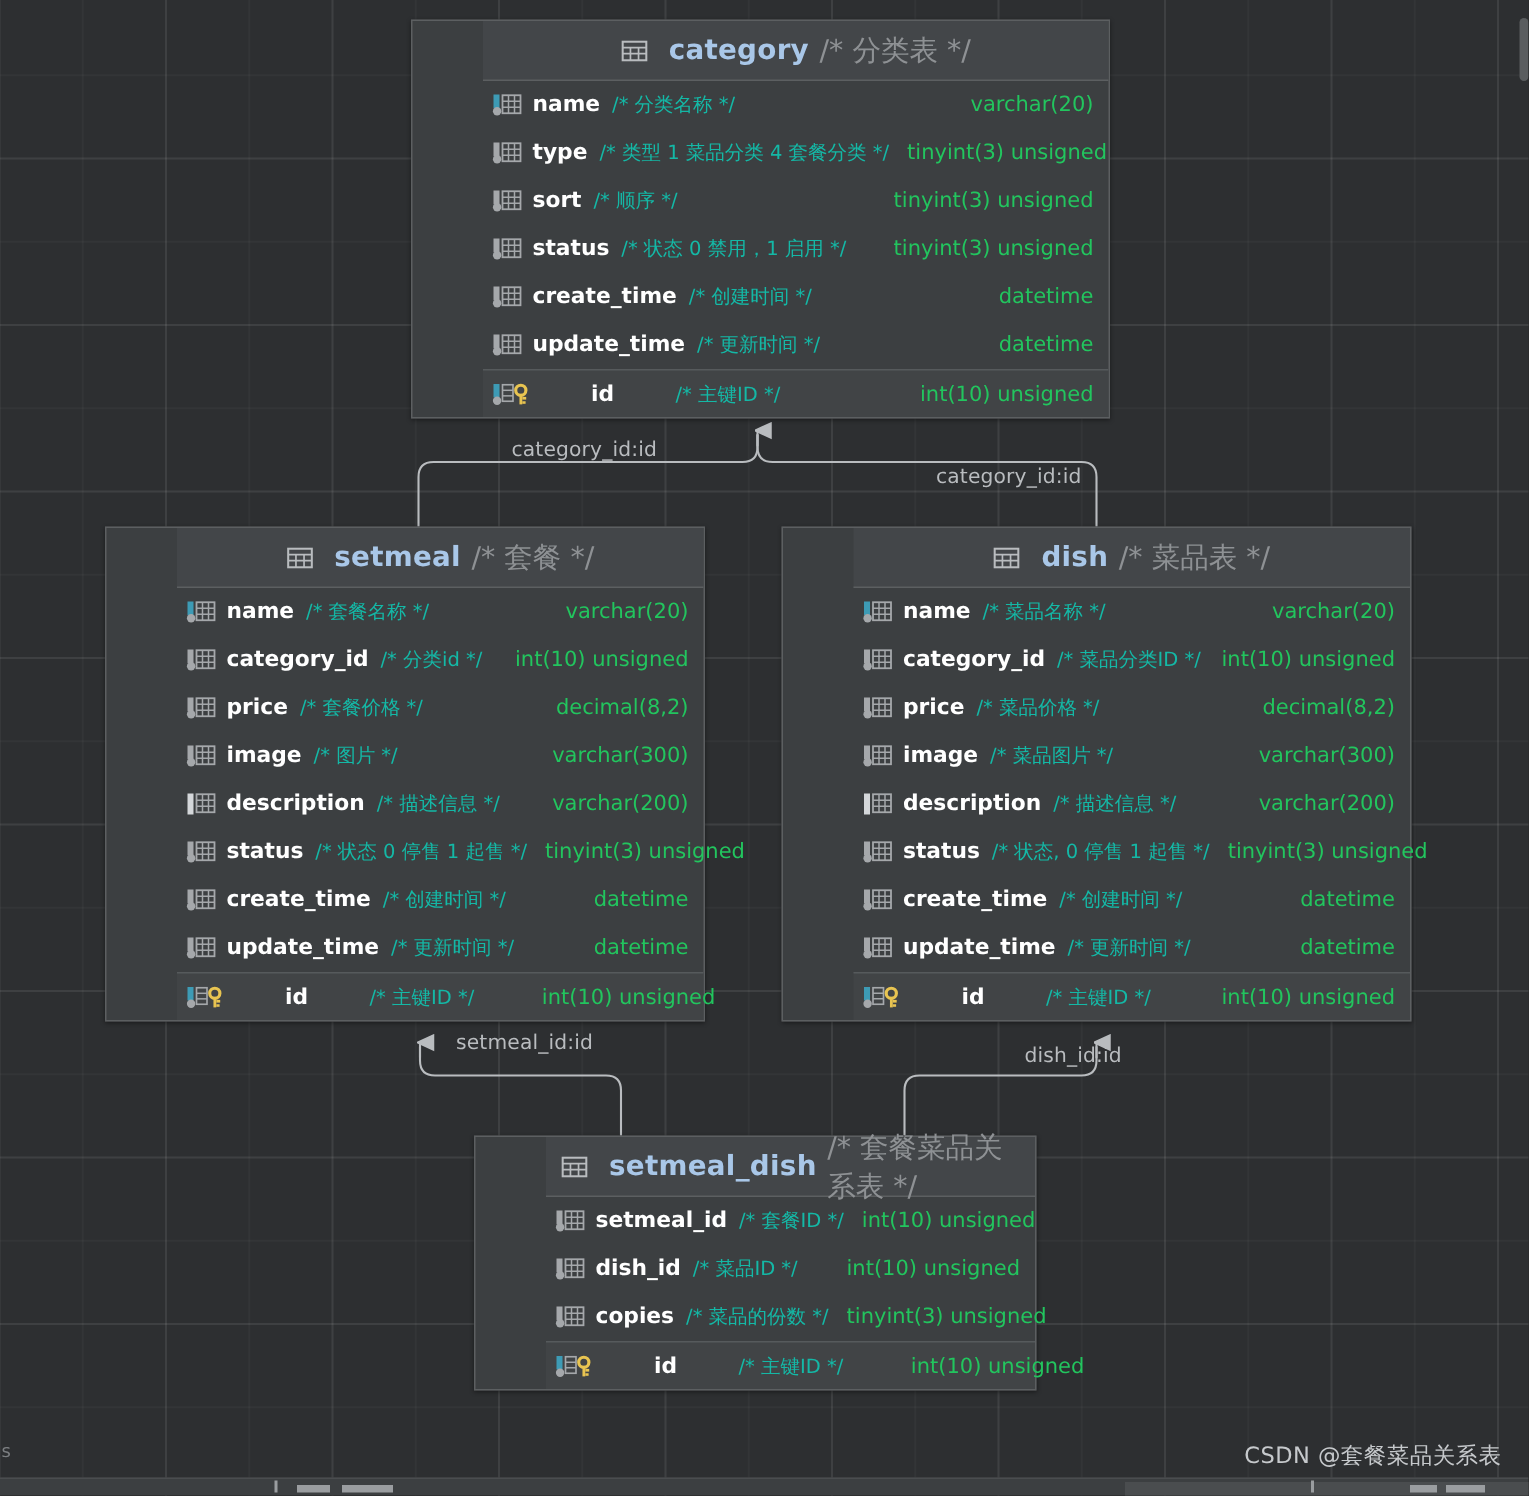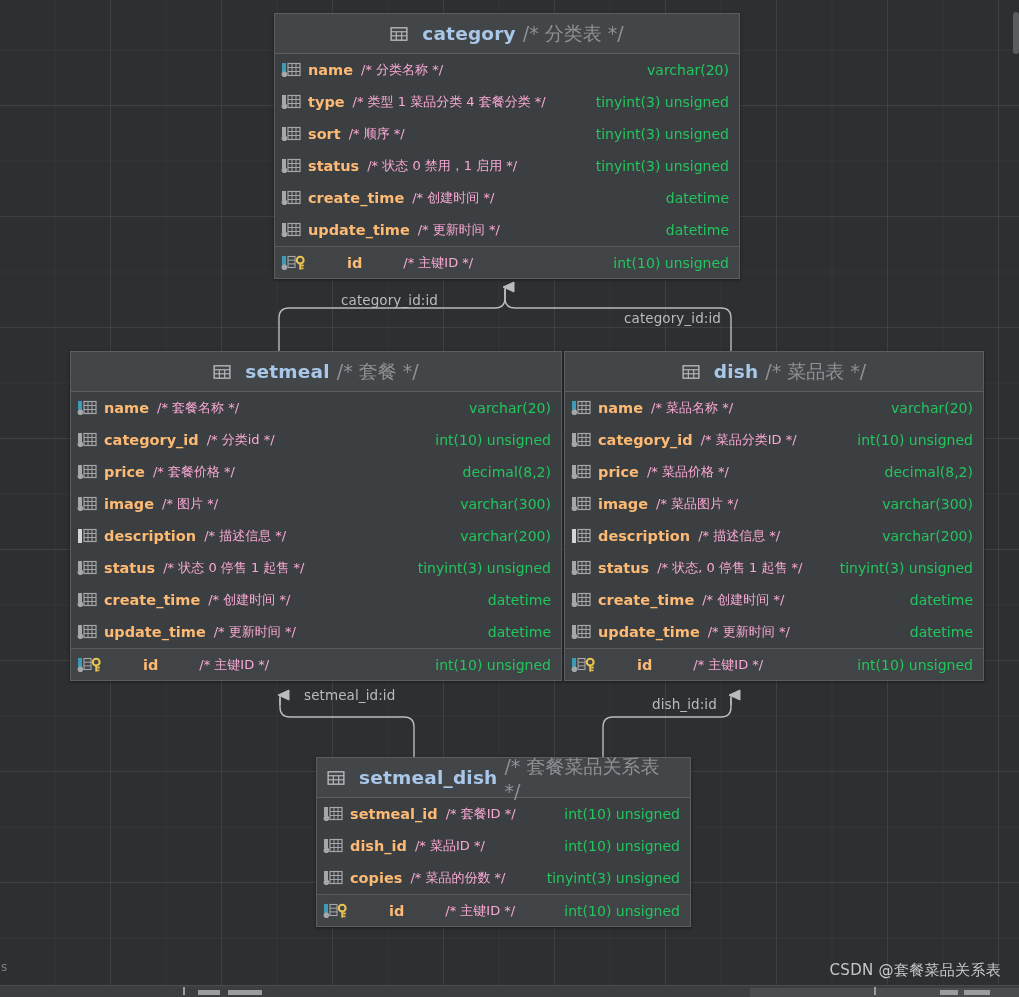--- a/index.html
+++ b/index.html
@@ -50,20 +50,21 @@
     letter-spacing: 0.1px;
   }
 
   
   .tbl {
     position: absolute;
     background: #3c3f41;
     border: 1px solid #5c5f61;
     box-sizing: border-box;
     box-shadow: 0 1px 3px rgba(0,0,0,0.45);
+    padding-left: 47px;
   }
   .tbl-header {
     background: #434649;
     border-bottom: 1px solid #5c5f61;
     height: 40px;
     display: flex;
     align-items: center;
     justify-content: center;
     gap: 7px;
     padding: 0 10px;
@@ -90,27 +91,27 @@
     padding: 0 10px 0 6px;
     box-sizing: border-box;
     gap: 0;
   }
   .row.pk {
     background: #414446;
     border-top: 1px solid #565a5c;
     gap: 33px;
   }
   .col-name {
-    color: #fdba74;
+    color: #ffffff;
     font-size: 14.5px;
     font-weight: bold;
     white-space: nowrap;
   }
   .col-comment {
-    color: #f9a8d4;
+    color: #14b8a6;
     font-size: 13px;
     margin-left: 8px;
     white-space: nowrap;
     font-weight: normal;
   }
   .col-type {
     color: #22c55e;
     font-size: 14px;
     margin-left: auto;
     padding-left: 12px;
@@ -202,21 +203,21 @@
       <path d="M 280 705 L 280 695" marker-end="url(#arrowUp)"></path>
 
       <path d="M 603 757 L 603 727 Q 603 717 613 717 L 721 717 Q 731 717 731 707 L 731 698"></path>
       <path d="M 731 705 L 731 695" marker-end="url(#arrowUp)"></path>
     </g>
   </svg>
 
   <div class="rel-label" style="left:341px; top:292px;">category_id:id</div>
   <div class="rel-label" style="left:624px; top:310px;">category_id:id</div>
   <div class="rel-label" style="left:304px; top:687px;">setmeal_id:id</div>
-  <div class="rel-label" style="left:652px; top:696px;">dish_id:id</div>
+  <div class="rel-label" style="left:683px; top:696px;">dish_id:id</div>
 
   <div class="tbl" id="tbl-category" style="left:274px; top:13px; width:466px;">
     <div class="tbl-header">
       <span class="icon tbl-icon">
         <svg width="18" height="18" viewBox="0 0 16 16">
           <rect x="1" y="2.5" width="14" height="11" fill="none" stroke="#b9bcbf" stroke-width="1.2"></rect>
           <line x1="1" y1="6" x2="15" y2="6" stroke="#b9bcbf" stroke-width="1"></line>
           <line x1="1" y1="9.6" x2="15" y2="9.6" stroke="#b9bcbf" stroke-width="1"></line>
           <line x1="5.6" y1="6" x2="5.6" y2="13.5" stroke="#b9bcbf" stroke-width="1"></line>
           <line x1="10.4" y1="6" x2="10.4" y2="13.5" stroke="#b9bcbf" stroke-width="1"></line>
@@ -336,21 +337,21 @@
               <rect x="20.2" y="13.5" width="2.2" height="1.7" fill="#e8c451"></rect>
             </svg>
           </span>
           <span class="col-name">id</span>
           <span class="col-comment">/* 主键ID */</span>
           <span class="col-type">int(10) unsigned</span>
         </div>
       </div>
   </div>
 
-  <div class="tbl" id="tbl-setmeal" style="left:70px; top:351px; width:492px;">
+  <div class="tbl" id="tbl-setmeal" style="left:70px; top:351px; width:400px;">
     <div class="tbl-header">
       <span class="icon tbl-icon">
         <svg width="18" height="18" viewBox="0 0 16 16">
           <rect x="1" y="2.5" width="14" height="11" fill="none" stroke="#b9bcbf" stroke-width="1.2"></rect>
           <line x1="1" y1="6" x2="15" y2="6" stroke="#b9bcbf" stroke-width="1"></line>
           <line x1="1" y1="9.6" x2="15" y2="9.6" stroke="#b9bcbf" stroke-width="1"></line>
           <line x1="5.6" y1="6" x2="5.6" y2="13.5" stroke="#b9bcbf" stroke-width="1"></line>
           <line x1="10.4" y1="6" x2="10.4" y2="13.5" stroke="#b9bcbf" stroke-width="1"></line>
         </svg>
       </span>
@@ -500,21 +501,21 @@
               <rect x="20.2" y="13.5" width="2.2" height="1.7" fill="#e8c451"></rect>
             </svg>
           </span>
           <span class="col-name">id</span>
           <span class="col-comment">/* 主键ID */</span>
           <span class="col-type">int(10) unsigned</span>
         </div>
       </div>
   </div>
 
-  <div class="tbl" id="tbl-dish" style="left:521px; top:351px; width:420px;margin-left:43px;">
+  <div class="tbl" id="tbl-dish" style="left:521px; top:351px; width:420px;">
     <div class="tbl-header">
       <span class="icon tbl-icon">
         <svg width="18" height="18" viewBox="0 0 16 16">
           <rect x="1" y="2.5" width="14" height="11" fill="none" stroke="#b9bcbf" stroke-width="1.2"></rect>
           <line x1="1" y1="6" x2="15" y2="6" stroke="#b9bcbf" stroke-width="1"></line>
           <line x1="1" y1="9.6" x2="15" y2="9.6" stroke="#b9bcbf" stroke-width="1"></line>
           <line x1="5.6" y1="6" x2="5.6" y2="13.5" stroke="#b9bcbf" stroke-width="1"></line>
           <line x1="10.4" y1="6" x2="10.4" y2="13.5" stroke="#b9bcbf" stroke-width="1"></line>
         </svg>
       </span>

